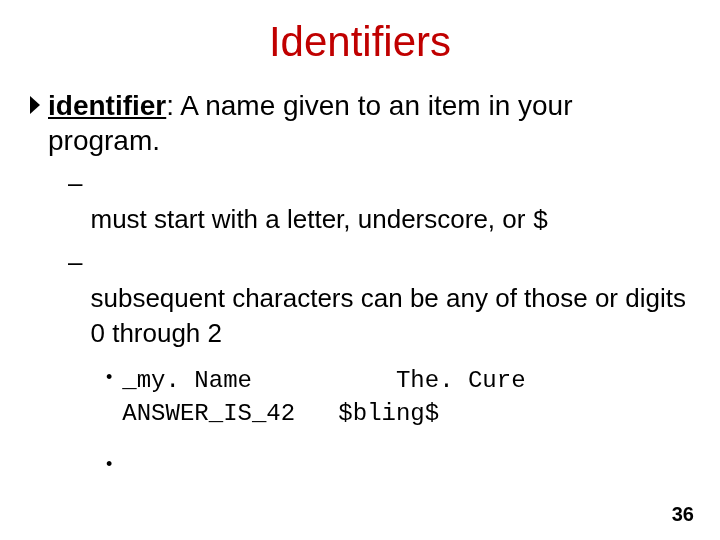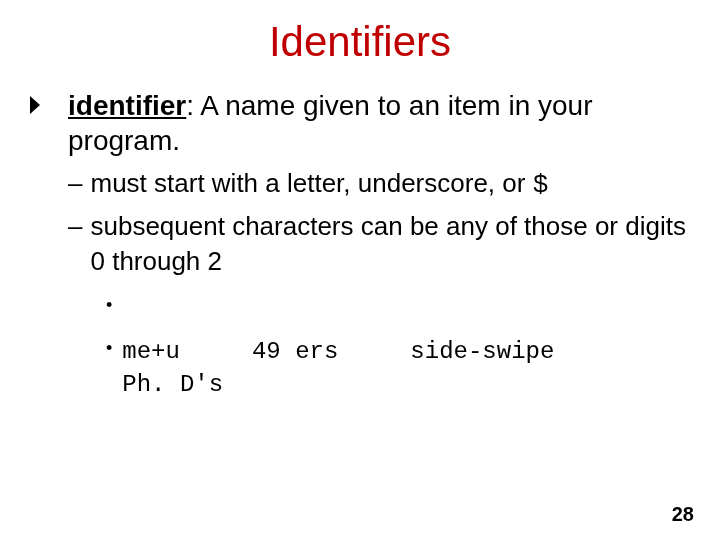--- a/index.html
+++ b/index.html
@@ -23,39 +23,38 @@
     font-weight: 400;
     color: #c00000;
     margin-bottom: 22px;
   }
   .lvl1 {
     display: flex;
     align-items: flex-start;
     font-size: 28px;
     line-height: 1.25;
     margin-bottom: 8px;
-    gap: 20px;
   }
   .bullet-arrow {
     flex: 0 0 auto;
     margin-right: 6px;
     font-size: 20px;
     position: relative;
     top: 6px;
   }
   .term { text-decoration: underline; font-weight: 700; }
   .lvl2 {
     margin-left: 40px;
     font-size: 26px;
     line-height: 1.35;
     margin-top: 6px;
   }
   .dash-line { display: flex; align-items: flex-start; margin-top: 6px; }
   .dash { flex: 0 0 auto; margin-right: 8px; }
-  .dash-text { flex: 1 1 auto; }
+  .dash-text { flex: 1 1 auto; margin-top: 36px; }
   .lvl3 {
     margin-left: 78px;
     font-size: 24px;
     margin-top: 14px;
   }
   .dot-line { display: flex; align-items: flex-start; margin-top: 22px; }
   .dot-line:first-child { margin-top: 10px; }
   .dot { flex: 0 0 auto; margin-right: 10px; position: relative; top: 2px; font-size: 18px;}
   .dot-label { flex: 0 0 120px; }
   .examples {
@@ -99,23 +98,23 @@
     </div>
     <div class="dash-line">
       <span class="dash">–</span>
       <span class="dash-text">subsequent characters can be any of those or digits 0 through 2</span>
     </div>
   </div>
 
   <div class="lvl3">
     <div class="dot-line">
       <span class="dot">•</span>
+      <span class="examples">_my. Name          The. Cure
+ANSWER_IS_42   $bling$</span>
     </div>
     <div class="dot-line">
       <span class="dot">•</span>
-      <span class="examples">me+u     49 ers     side-swipe
-Ph. D's</span>
     </div>
   </div>
 
-  <div class="page-num">28</div>
+  <div class="page-num">36</div>
 
 </div>
 
 </body></html>

